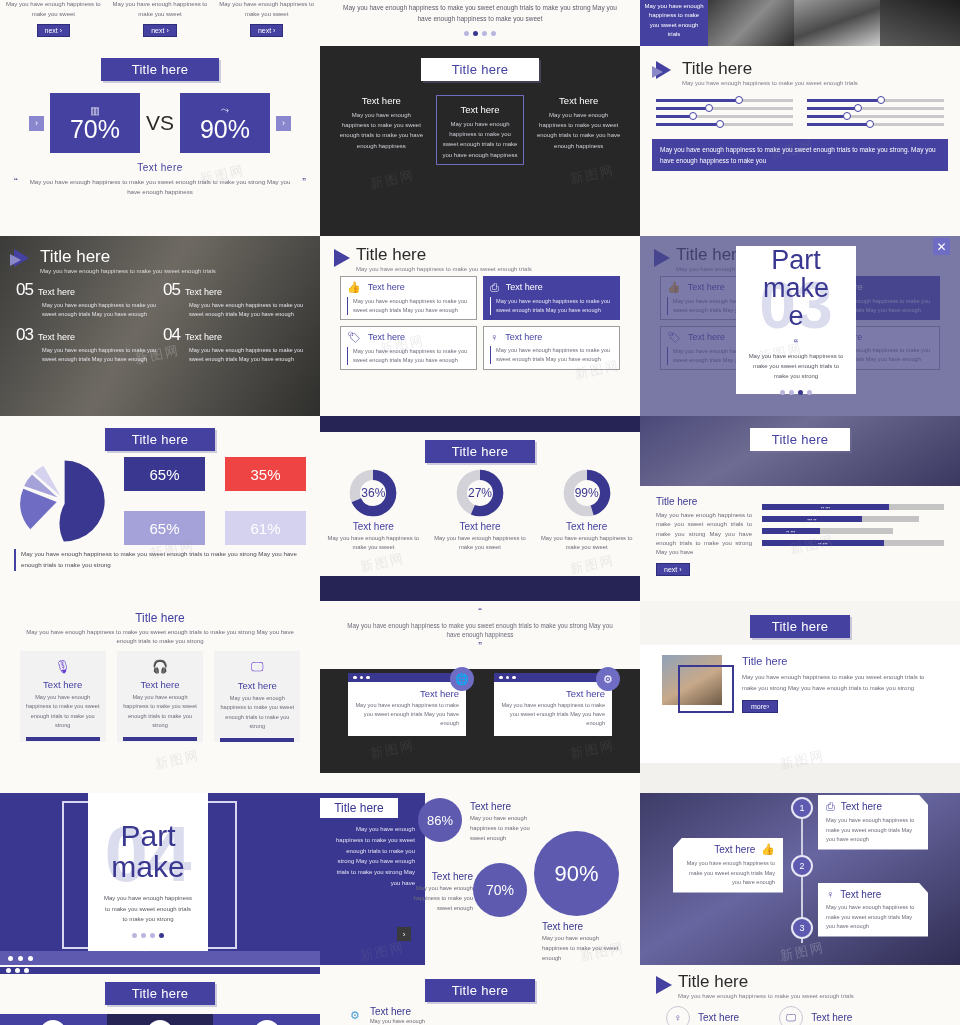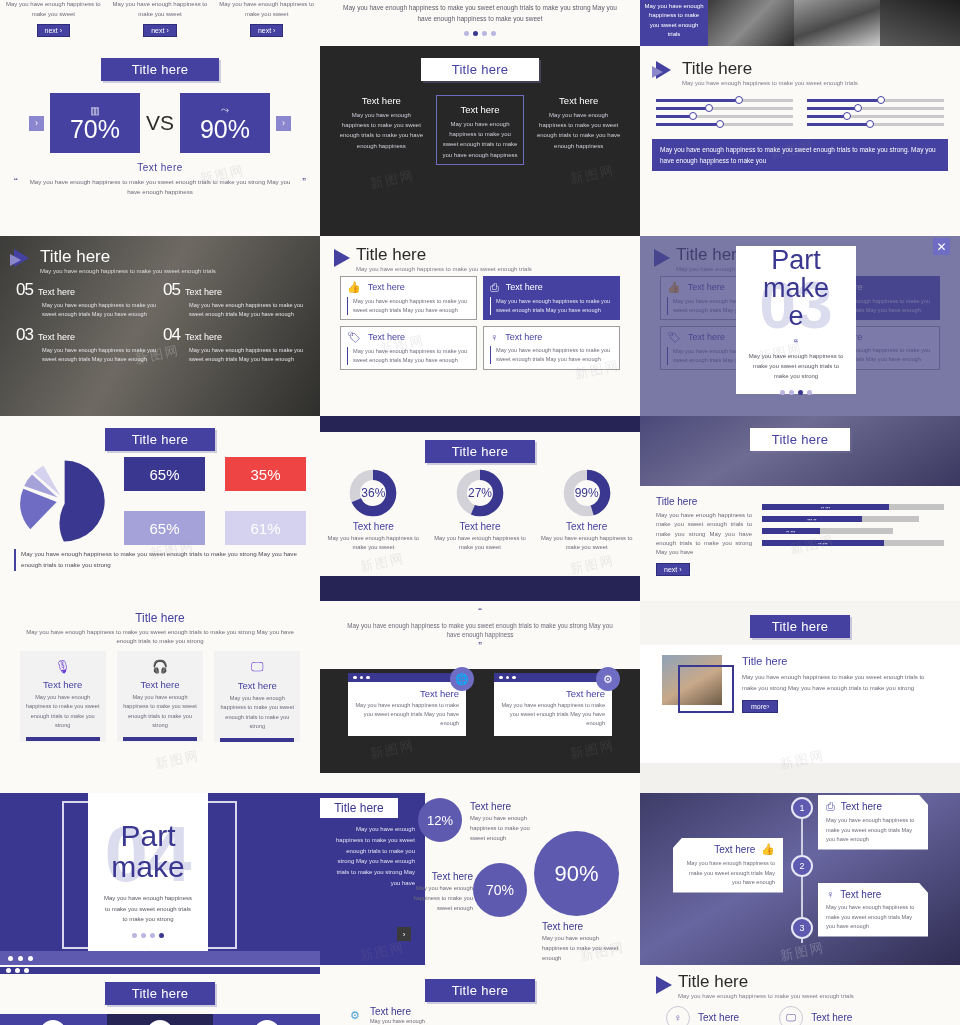--- a/index.html
+++ b/index.html
@@ -750,21 +750,21 @@
 
   <div class="slide r5 bub">
     <div class="side">
       <div class="ttl">Title here</div>
       <p>May you have enough happiness to make you sweet enough trials to make you strong  May you have enough trials to make you strong May you have</p>
       <div class="nx">
           <span>›</span>
         </div>
     </div>
     <div class="circ" style="left:98px;top:5px;width:44px;height:44px;font-size:13px;">
-      <span>12%</span>
+      <span>86%</span>
     </div>
     <div class="lab" style="left:150px;top:8px;width:75px;">
       <div class="th">Text  here</div>
       <p>May you have enough happiness to make you sweet enough</p>
     </div>
     <div class="circ" style="left:153px;top:70px;width:54px;height:54px;font-size:14px;">
       <span>70%</span>
     </div>
     <div class="lab" style="left:85px;top:78px;width:68px;text-align:right;">
       <div class="th">Text  here</div>

